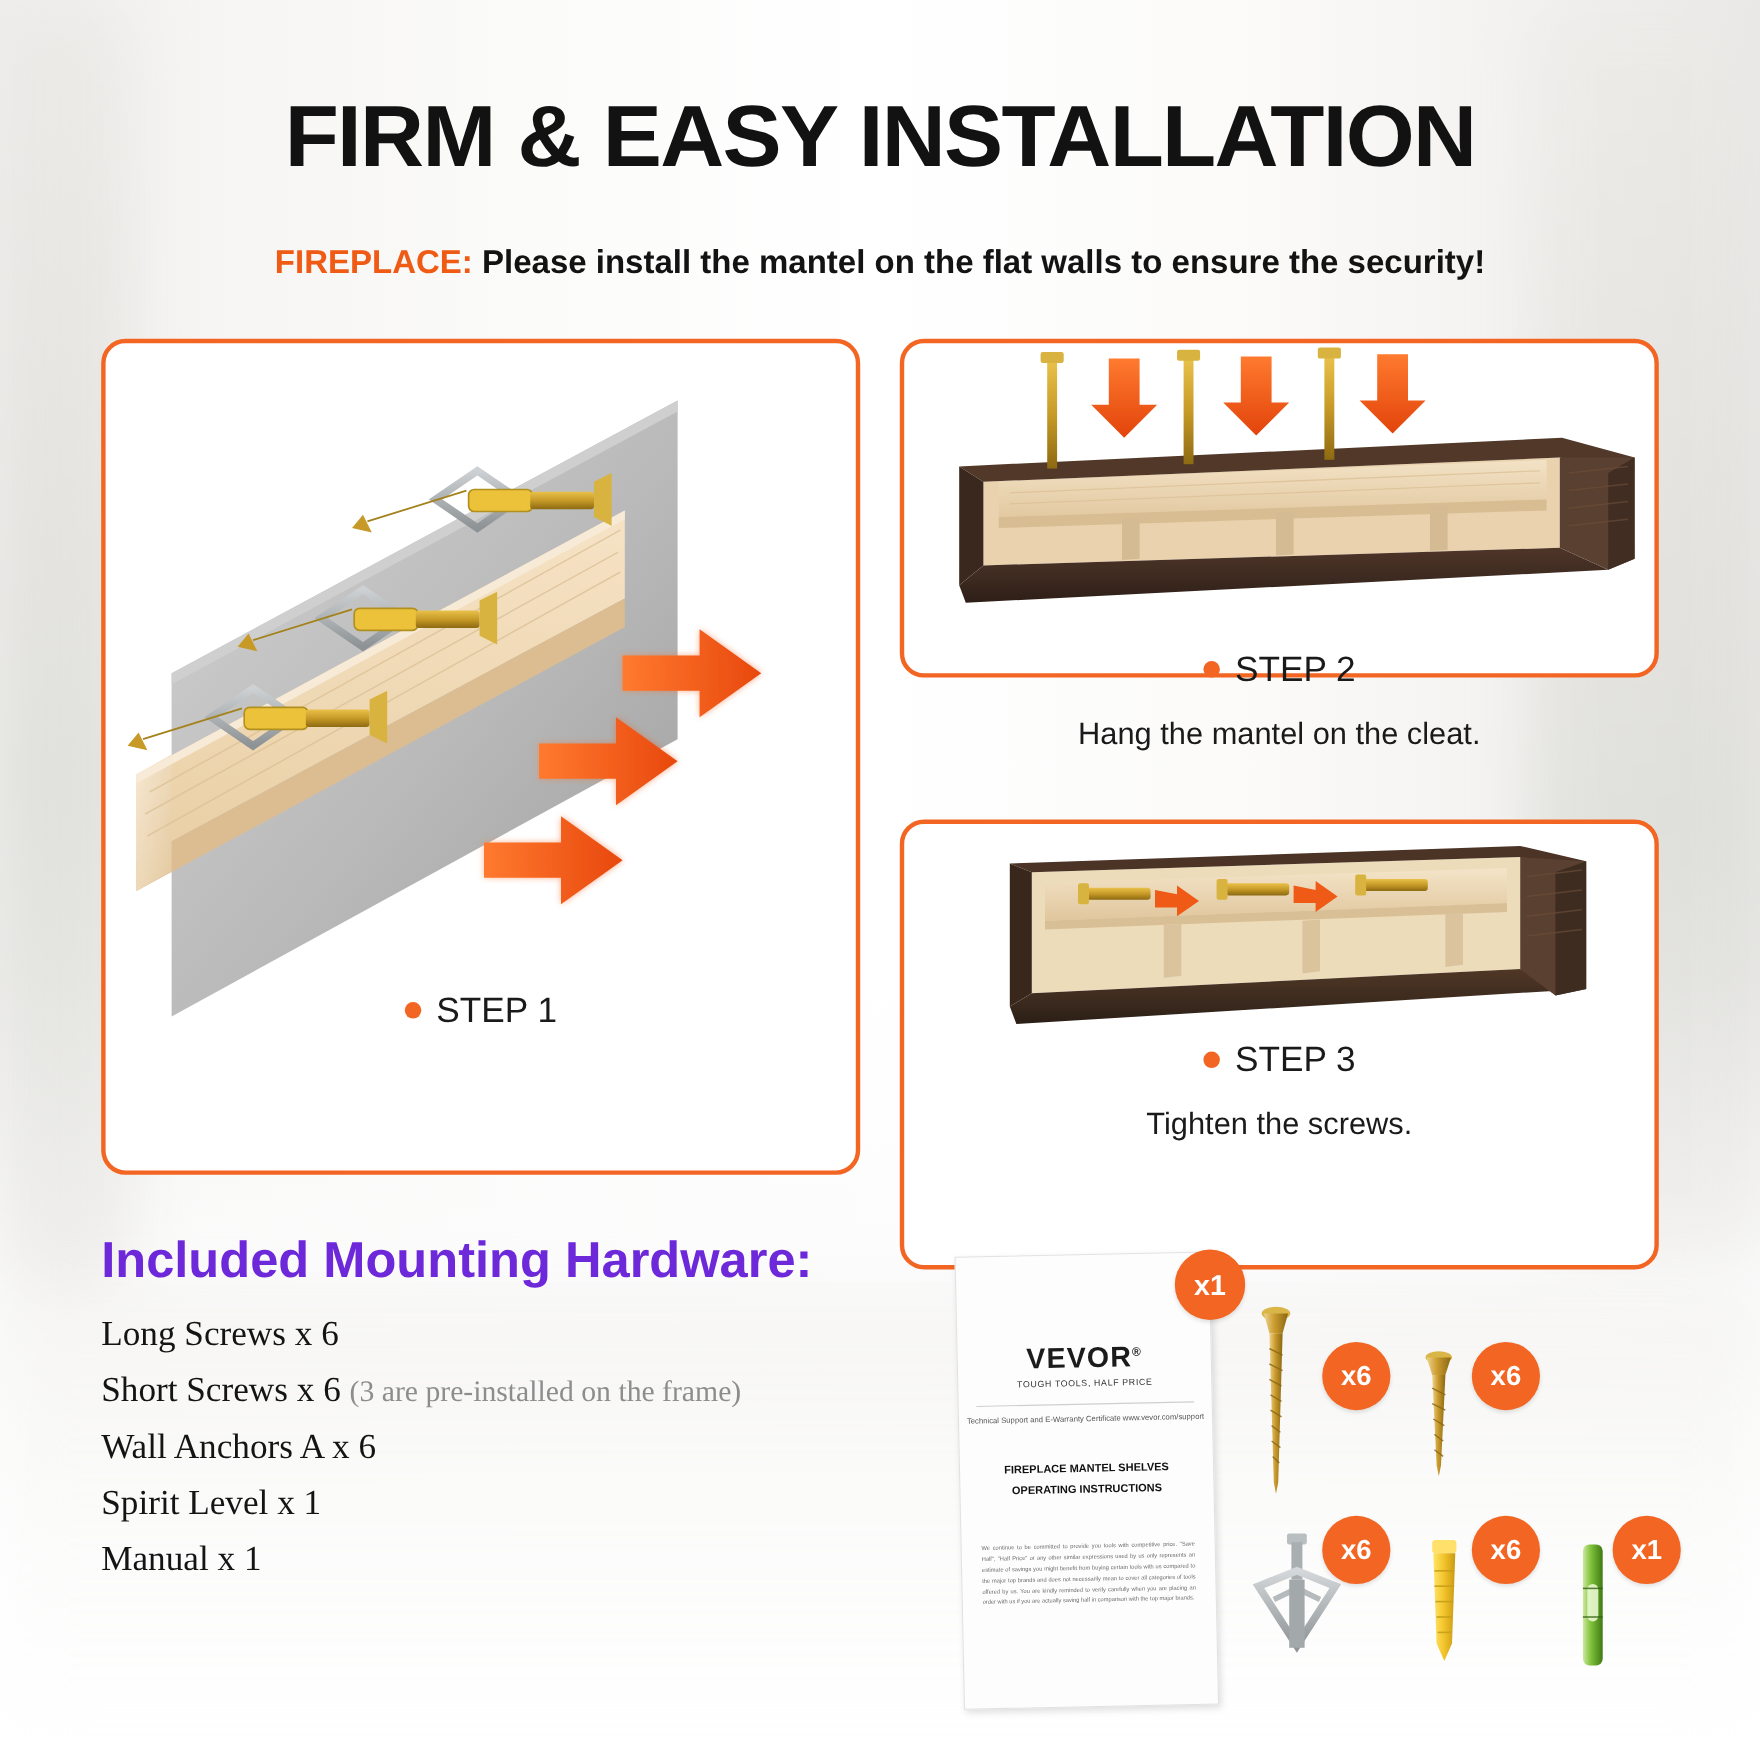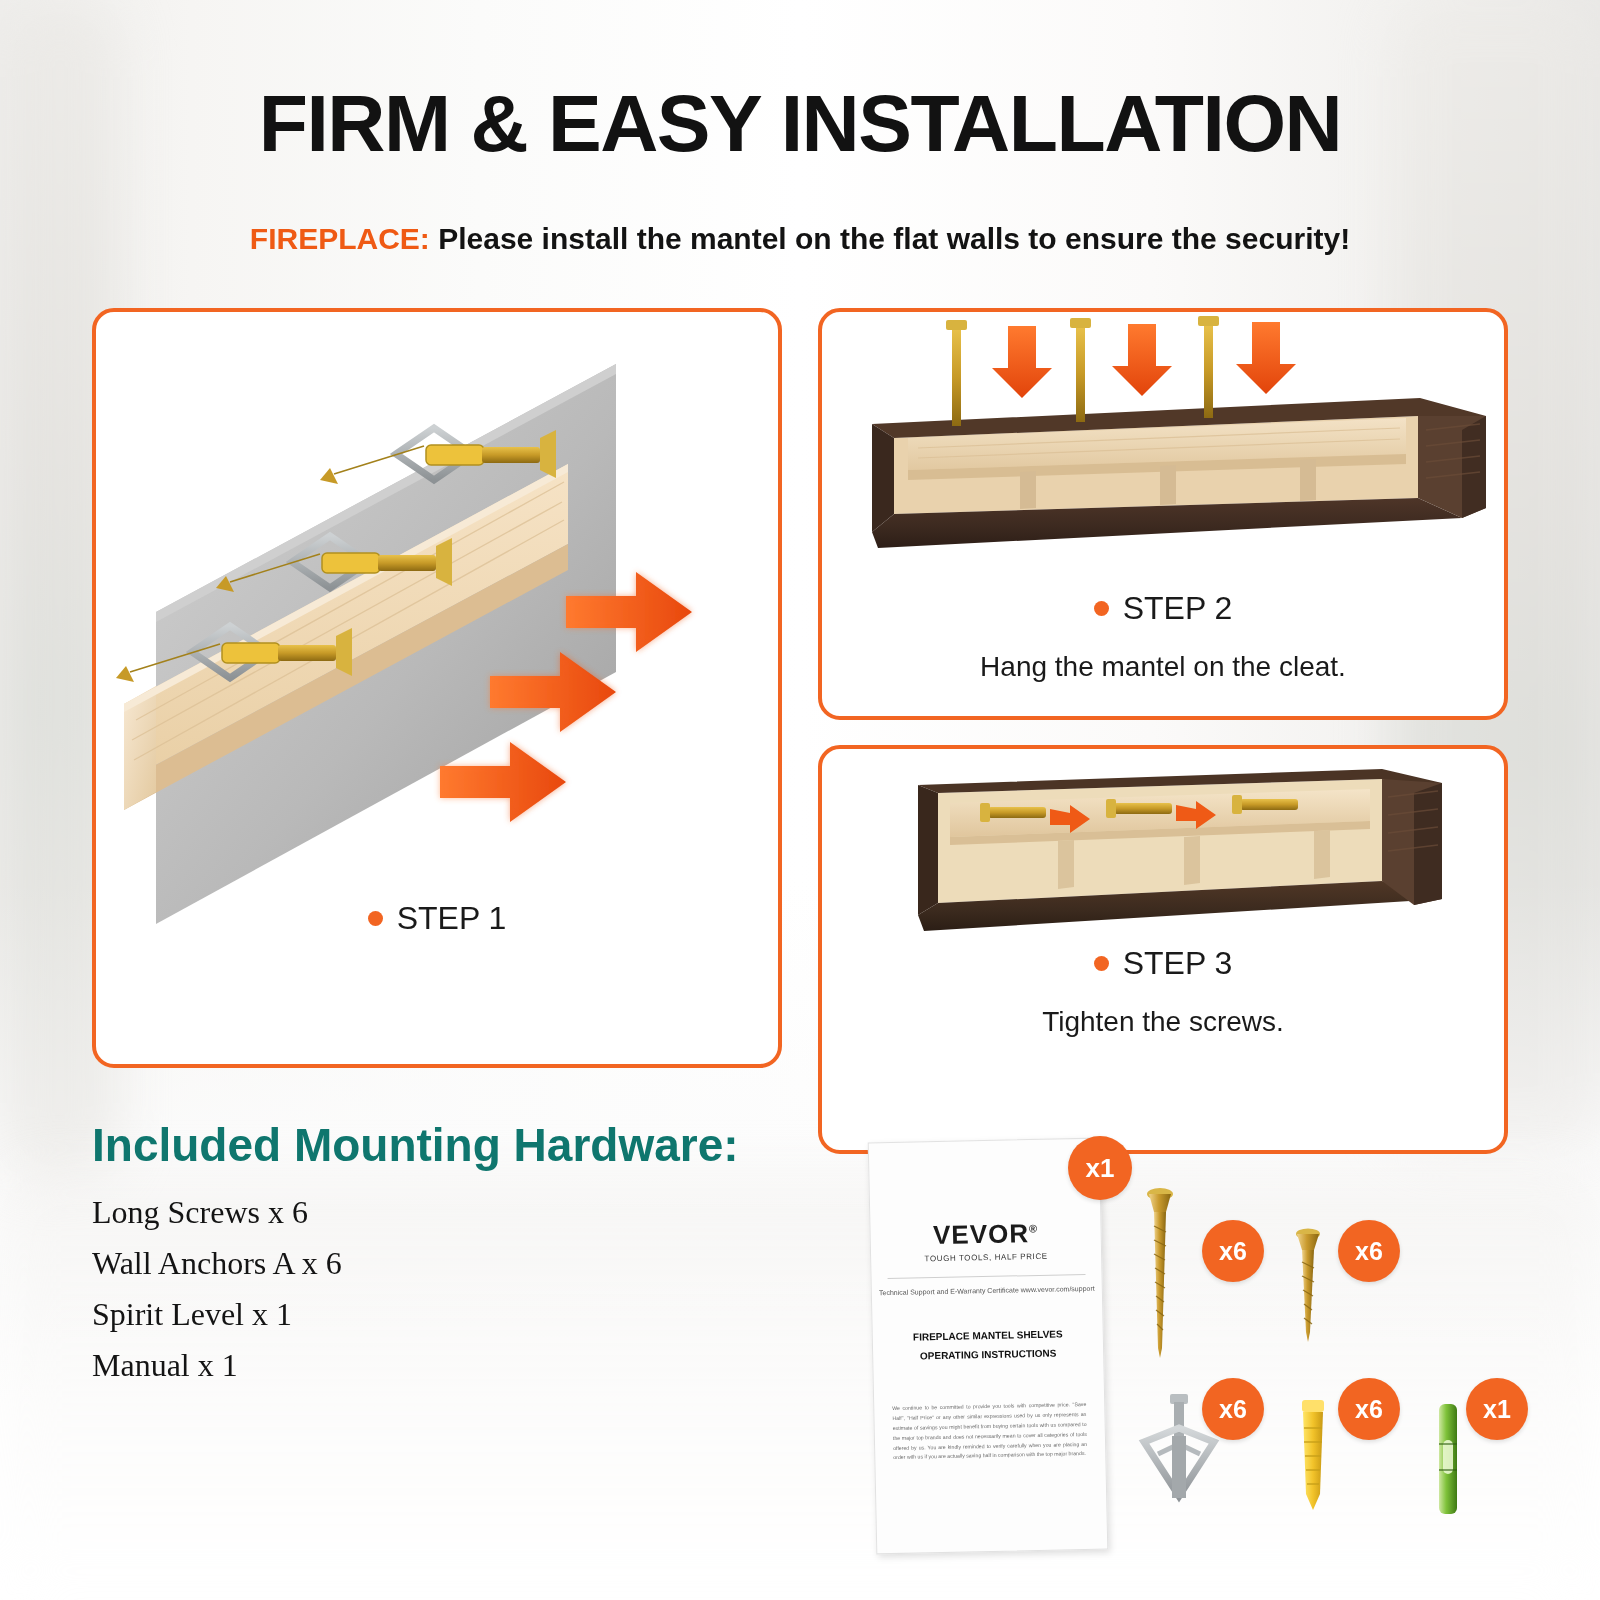--- a/index.html
+++ b/index.html
@@ -70,21 +70,21 @@
 
   
   .panel {
     position: absolute;
     border: 4px solid #f26522;
     border-radius: 22px;
     background: #ffffff;
     box-sizing: border-box;
   }
   #panel-step1 { left: 92px; top: 308px; width: 690px; height: 760px; }
-  #panel-step2 { left: 818px; top: 308px; width: 690px; height: 412px; }
+  #panel-step2 { left: 818px; top: 308px; width: 690px; height: 308px; }
   #panel-step3 { left: 818px; top: 745px; width: 690px; height: 409px; }
 
   .step-caption {
     position: absolute;
     left: 0; right: 0;
     text-align: center;
     color: #1a1a1a;
   }
   .step-head {
     font-size: 32px;
@@ -111,21 +111,21 @@
   #s2-art { position: absolute; left: 0; top: 0; width: 682px; height: 280px; }
   #s3-art { position: absolute; left: 0; top: 0; width: 682px; height: 200px; }
 
   
   .hw-title {
     position: absolute;
     left: 92px;
     top: 1118px;
     font-size: 46px;
     font-weight: bold;
-    color: #0f766e;
+    color: #6d28d9;
   }
   .hw-list {
     position: absolute;
     left: 92px;
     top: 1196px;
     width: 740px;
   }
   .hw-item {
     font-size: 32px;
     color: #141414;
@@ -504,20 +504,24 @@
     </div>
     <div class="step-text">Tighten the screws.</div>
   </div>
 </div>
 
 <div class="hw-title">Included Mounting Hardware:</div>
 
 <div class="hw-list">
   <div class="hw-item">
     <span>Long Screws x 6</span>
+  </div>
+  <div class="hw-item">
+    <span>Short Screws x 6</span>
+    <span class="hw-note">(3 are pre-installed on the frame)</span>
   </div>
   <div class="hw-item">
     <span>Wall Anchors A x 6</span>
   </div>
   <div class="hw-item">
     <span>Spirit Level x 1</span>
   </div>
   <div class="hw-item">
     <span>Manual x 1</span>
   </div>

